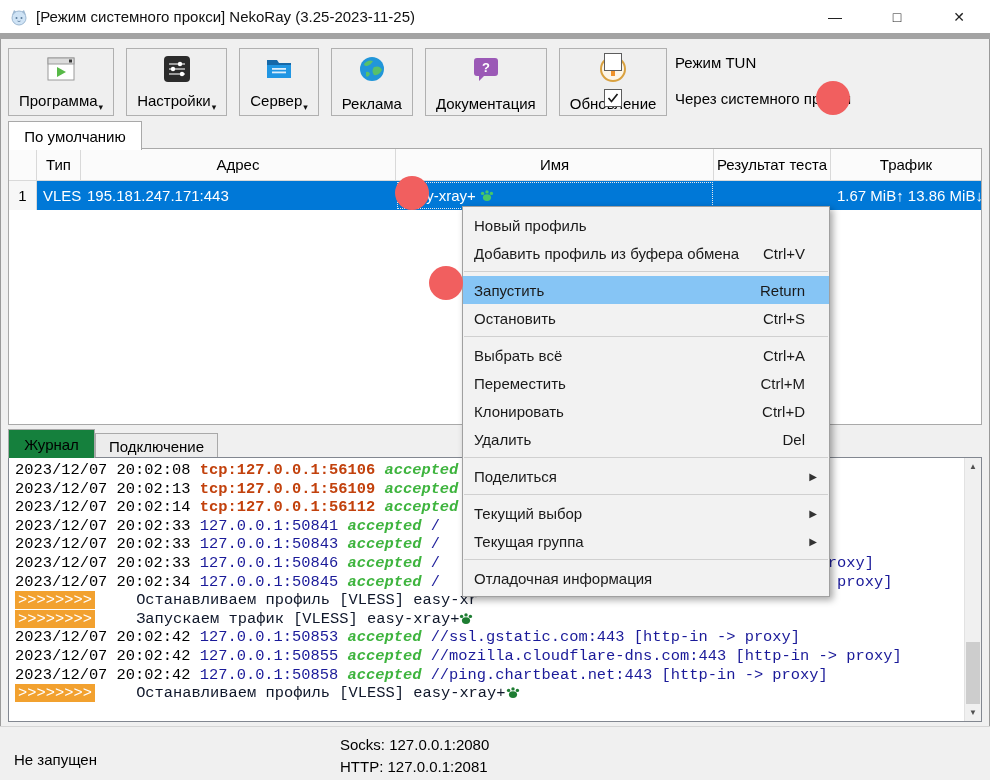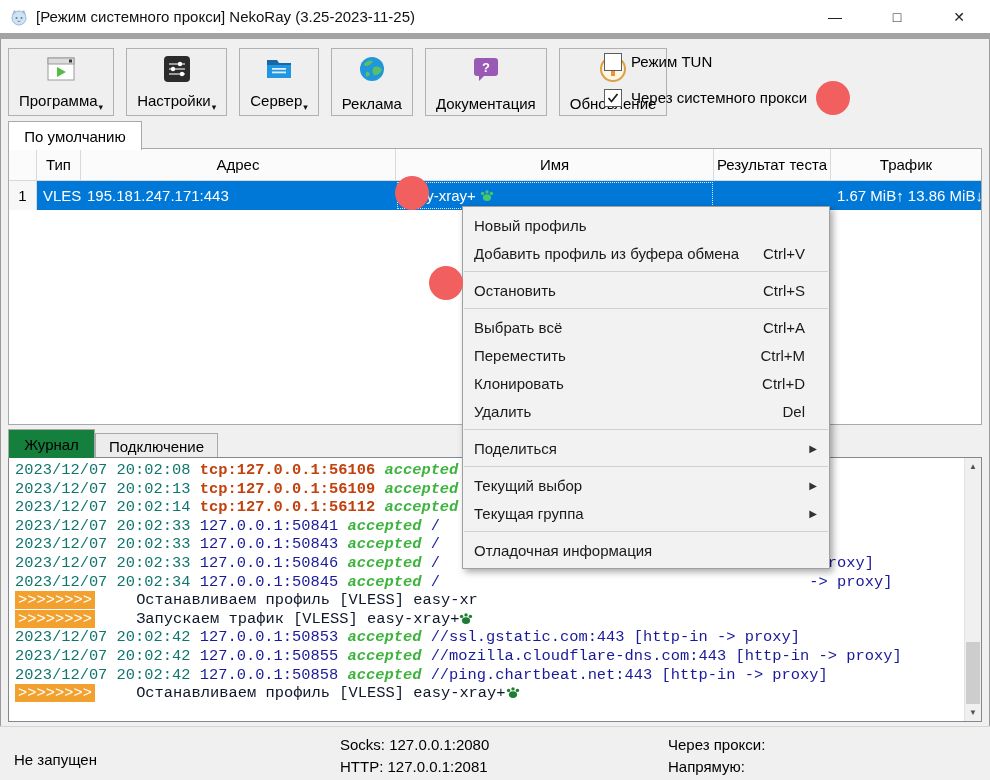--- a/index.html
+++ b/index.html
@@ -12,21 +12,21 @@
   .title-text{margin-left:8px;font-size:15px;color:#111;}
   .win-controls{position:absolute;right:0;top:0;height:33px;display:flex;}
   .win-btn{width:62px;height:33px;display:flex;align-items:center;justify-content:center;font-size:14px;color:#222;cursor:default;}
   
   .toolbar{position:absolute;left:8px;top:48px;display:flex;gap:12px;align-items:flex-start;}
   .tbtn{background:#efefef;border:1px solid #b0b0b0;min-height:58px;padding:5px 10px 3px 10px;display:flex;flex-direction:column;align-items:center;justify-content:space-between;}
   .tbtn .ticon{height:30px;display:flex;align-items:center;justify-content:center;}
   .tbtn .tlabel{font-size:15px;white-space:nowrap;}
   .caret{font-size:9px;color:#111;vertical-align:-4px;margin-left:1px;}
   .chk-col{position:absolute;left:604px;top:53px;}
-  .chk-row{display:flex;margin-bottom:18px;height:18px;}
+  .chk-row{display:flex;align-items:center;margin-bottom:18px;height:18px;gap:44px;}
   .chk-box{width:16px;height:16px;background:#fff;border:1px solid #5d5d5d;display:flex;align-items:center;justify-content:center;}
   .chk-label{margin-left:9px;font-size:15px;white-space:nowrap;}
   
   .gtab{position:absolute;left:8px;top:121px;width:132px;height:28px;background:#fff;border:1px solid #a9a9a9;border-bottom:none;display:flex;align-items:center;justify-content:center;font-size:15px;z-index:2;}
   .pane{position:absolute;left:8px;top:148px;width:974px;height:277px;background:#fff;border:1px solid #a9a9a9;box-sizing:border-box;z-index:1;}
   .thead{display:flex;height:31px;border-bottom:1px solid #d9d9d9;background:#fbfbfb;font-size:15px;}
   .th{display:flex;align-items:center;justify-content:center;border-right:1px solid #d9d9d9;box-sizing:border-box;}
   .trow{display:flex;height:29px;font-size:15px;}
   .rownum{width:28px;background:#f7f7f7;border-right:1px solid #d9d9d9;display:flex;align-items:center;justify-content:center;box-sizing:border-box;}
   .sel{background:#0078d7;color:#fff;}
@@ -35,21 +35,21 @@
   .row-paw{margin-left:4px;display:inline-flex;}
   .row-paw svg{fill:#47c767;}
   
   .ltab{position:absolute;font-size:15px;display:flex;align-items:center;justify-content:center;box-sizing:border-box;}
   .ltab.active{left:8px;top:429px;width:87px;height:29px;background:#15803d;border:1px solid #a9a9a9;border-bottom:none;z-index:3;}
   .ltab.inactive{left:95px;top:433px;width:123px;height:25px;background:#ececec;border:1px solid #a9a9a9;border-bottom:none;z-index:1;}
   .logpane{position:absolute;left:8px;top:457px;width:974px;height:265px;background:#fff;border:1px solid #828790;box-sizing:border-box;z-index:2;}
   .log{position:absolute;left:0;top:0;right:17px;bottom:0;overflow:hidden;padding:3px 0 0 6px;
     font-family:"Liberation Mono","DejaVu Sans Mono",monospace;font-size:15.4px;line-height:18.6px;}
   .log-line{white-space:pre;}
-  .sg-time{color:#0f766e;}
+  .sg-time{color:#000000;}
   .sg-plain{color:#1a1a99;}
   .sg-bold{color:#c2410c;font-weight:bold;}
   .sg-ok{color:#3eb43e;font-style:italic;font-weight:bold;}
   .sg-black{color:#0f172a;padding-left:32px;}
   .sg-badge{background:#f2a12f;color:#fff;font-style:italic;padding:0 3px;}
   .sg-paw svg{fill:#1e7d32;vertical-align:-2px;}
   .vscroll{position:absolute;right:0;top:0;width:17px;height:100%;background:#f0f0f0;border-left:1px solid #e2e2e2;box-sizing:border-box;}
   .sarrow{position:absolute;left:0;width:16px;height:17px;display:flex;align-items:center;justify-content:center;font-size:8px;color:#505050;}
   .sthumb{position:absolute;left:1px;bottom:17px;width:14px;height:62px;background:#cdcdcd;}
   
@@ -240,35 +240,35 @@
       <span class="sthumb"></span>
     </div>
   </div>
 
   <div class="statusbar">
     <div class="sb-left">Не запущен</div>
     <div class="sb-mid">
       <div>Socks: 127.0.0.1:2080</div>
       <div>HTTP: 127.0.0.1:2081</div>
     </div>
-    <div class="sb-right">
-      <div>Через прокси:</div>
-      <div>Напрямую:</div>
-    </div>
   </div>
 
   <div class="menu">
       <div class="menu-item">
         <span class="mi-label">Новый профиль</span>
       </div>
       <div class="menu-item">
         <span class="mi-label">Добавить профиль из буфера обмена</span>
         <span class="mi-short">Ctrl+V</span>
       </div>
       <div class="menu-sep"></div>
+      <div class="menu-item hl">
+        <span class="mi-label">Запустить</span>
+        <span class="mi-short">Return</span>
+      </div>
       <div class="menu-item">
         <span class="mi-label">Остановить</span>
         <span class="mi-short">Ctrl+S</span>
       </div>
       <div class="menu-sep"></div>
       <div class="menu-item">
         <span class="mi-label">Выбрать всё</span>
         <span class="mi-short">Ctrl+A</span>
       </div>
       <div class="menu-item">

